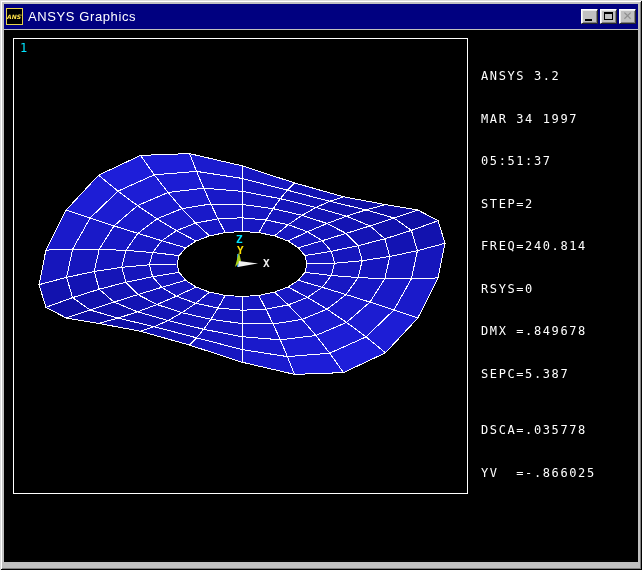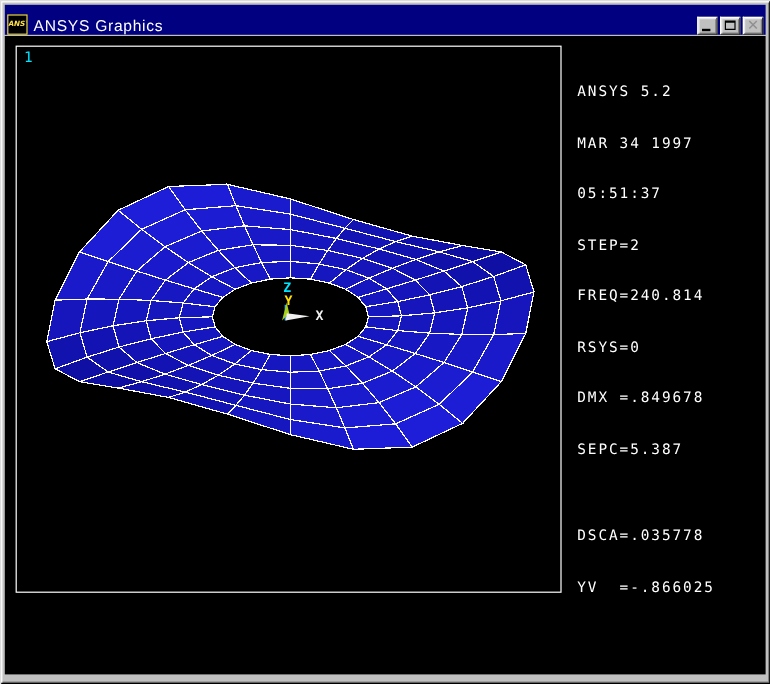--- a/index.html
+++ b/index.html
@@ -1,20 +1,20 @@
 <!DOCTYPE html>
 <html><head>
 <meta charset="utf-8">
 <style>
   html,body{margin:0;padding:0;width:642px;height:570px;overflow:hidden;background:#c0c0c0;}
   .window{position:absolute;inset:0;background:#c0c0c0;
     box-shadow: inset 1px 1px 0 #dcdcdc, inset -1px -1px 0 #000000,
                 inset 2px 2px 0 #ffffff, inset -2px -2px 0 #808080;}
   .titlebar{position:absolute;left:4px;top:4px;right:4px;height:25px;background:#000080;
-    display:flex;align-items:flex-end;padding:0 2px;box-sizing:border-box;}
+    display:flex;align-items:center;padding:0 2px;box-sizing:border-box;}
   .app-icon{width:17px;height:17px;background:#000;border:1px solid #e8d44d;box-sizing:border-box;
     color:#ffe24a;font-family:"DejaVu Sans",sans-serif;font-style:italic;font-weight:bold;
     font-size:6px;line-height:15px;text-align:center;overflow:hidden;flex:0 0 auto;}
   .title{color:#fff;font-family:"Liberation Sans",sans-serif;font-size:13px;
     letter-spacing:0.6px;margin-left:5px;flex:1;white-space:nowrap;}
   .buttons{display:flex;align-items:center;gap:2px;}
   .tbtn{width:17px;height:15px;background:#c0c0c0;border:1px solid;position:relative;
     border-color:#ffffff #2a2a2a #2a2a2a #ffffff;
     box-shadow: inset 1px 1px 0 #e8e8e8, inset -1px -1px 0 #808080;padding:0;cursor:pointer;}
   .glyph-min{position:absolute;left:3px;bottom:2px;width:7px;height:2px;background:#000;}
@@ -23,21 +23,21 @@
   .glyph-close{position:absolute;left:0;top:-1px;width:100%;text-align:center;
     color:#8f8f8f;font-family:"DejaVu Sans",sans-serif;font-size:12px;font-weight:bold;line-height:15px;}
   .client{position:absolute;left:4px;top:30px;right:4px;bottom:8px;background:#000;}
   .viewport{position:absolute;left:9px;top:8px;width:453px;height:454px;border:1px solid #ffffff;}
   .plotnum{position:absolute;left:6px;top:2px;color:#00e5ff;
     font-family:"DejaVu Sans Mono",monospace;font-size:12px;}
   .annotations{position:absolute;left:477px;top:11px;color:#ffffff;
     font-family:"DejaVu Sans Mono",monospace;font-size:12px;letter-spacing:1.6px;
     white-space:pre;}
   .ann-line{height:14.5px;line-height:14.5px;}
-  .ann-line.gap{margin-top:30px;}
+  .ann-line.gap{margin-top:14px;}
   svg{position:absolute;left:0;top:0;}
   .triad-label{font-family:"DejaVu Sans Mono",monospace;font-size:11px;font-weight:bold;}
 </style>
 </head>
 <body>
 
 <div class="window">
 
   <div class="titlebar">
     <div class="app-icon">
@@ -189,21 +189,21 @@
           <polygon points="0,0 1,-6 20,-3.5" fill="#f0f0f0"></polygon>
           <text class="triad-label" x="-2" y="-24" fill="#00e5ff">Z</text>
           <text class="triad-label" x="-1" y="-13" fill="#ffe000">Y</text>
           <text class="triad-label" x="25" y="0" fill="#f0f0f0">X</text>
         </g>
       </svg>
       <span class="plotnum">1</span>
     </div>
 
     <div class="annotations">
-      <div class="ann-line">ANSYS 5.2</div>
+      <div class="ann-line">ANSYS 3.2</div>
       <div class="ann-line">MAR 34 1997</div>
       <div class="ann-line">05:51:37</div>
       <div class="ann-line">STEP=2</div>
       <div class="ann-line">FREQ=240.814</div>
       <div class="ann-line">RSYS=0</div>
       <div class="ann-line">DMX =.849678</div>
       <div class="ann-line">SEPC=5.387</div>
       <div class="ann-line gap">DSCA=.035778</div>
       <div class="ann-line">YV  =-.866025</div>
       

